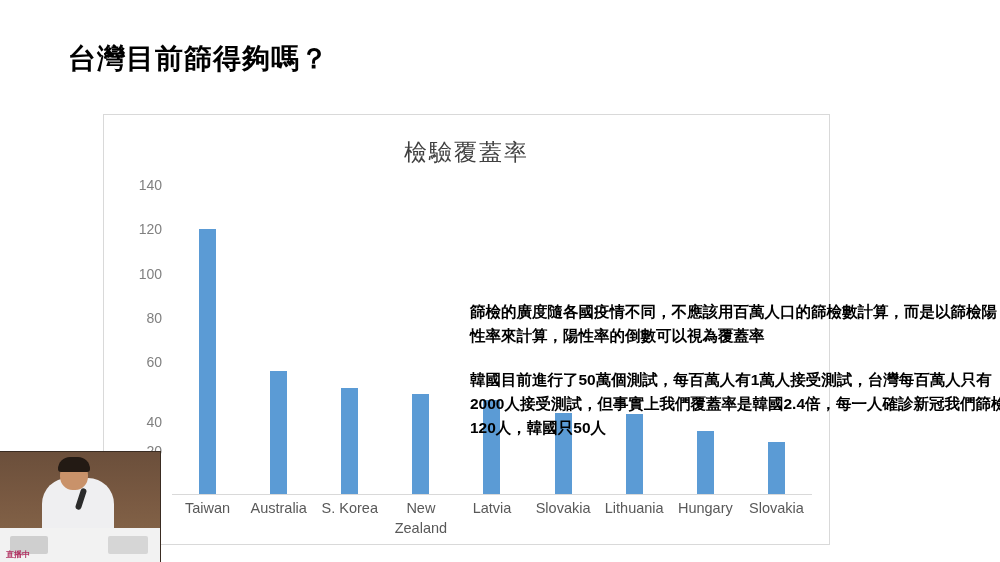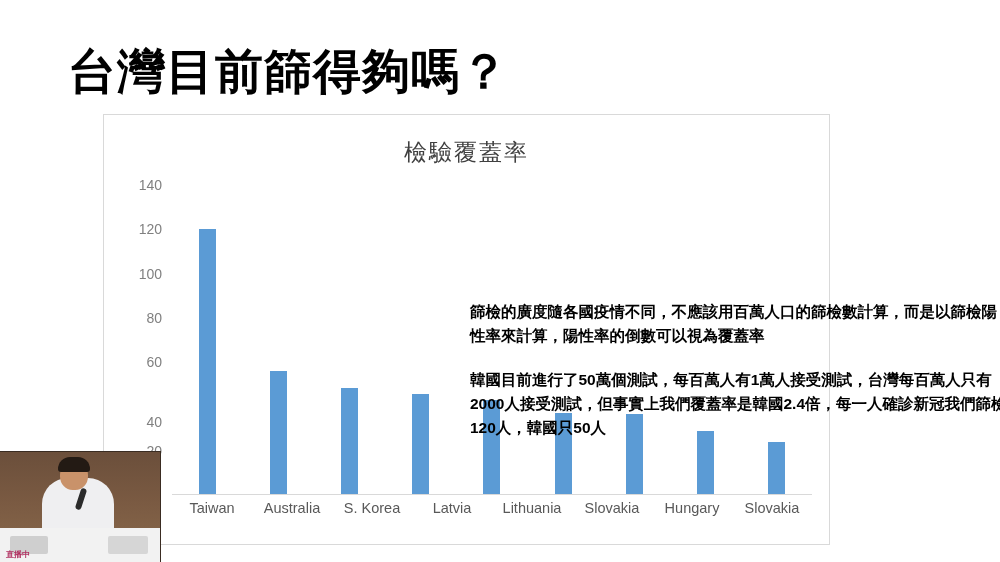--- a/index.html
+++ b/index.html
@@ -18,21 +18,21 @@
   .slide {
     position: absolute;
     inset: 0;
     background: #ffffff;
   }
 
   .slide-title {
     position: absolute;
     left: 68px;
     top: 40px;
-    font-size: 48px;
+    font-size: 28px;
     font-weight: bold;
     color: #000000;
     letter-spacing: 1px;
     white-space: nowrap;
   }
 
   
   .chart-frame {
     position: absolute;
     left: 103px;
@@ -283,23 +283,24 @@
             <div class="bar" title="Hungary: 24" style="height: 17.1429%; background: rgb(91, 155, 213);"></div>
           </div>
         </div>
       <div class="axis-line"></div>
     </div>
 
     <div class="x-labels">
         <div class="x-slot">Taiwan</div>
         <div class="x-slot">Australia</div>
         <div class="x-slot">S. Korea</div>
+        <div class="x-slot">New Zealand</div>
         <div class="x-slot">Latvia</div>
+        <div class="x-slot">Slovakia</div>
         <div class="x-slot">Lithuania</div>
-        <div class="x-slot">Slovakia</div>
         <div class="x-slot">Hungary</div>
         <div class="x-slot">Slovakia</div>
       </div>
 
     <div class="annotations">
       <p>篩檢的廣度隨各國疫情不同，不應該用百萬人口的篩檢數計算，而是以篩檢陽性率來計算，陽性率的倒數可以視為覆蓋率</p>
       <p>韓國目前進行了50萬個測試，每百萬人有1萬人接受測試，台灣每百萬人只有2000人接受測試，但事實上我們覆蓋率是韓國2.4倍，每一人確診新冠我們篩檢120人，韓國只50人</p>
     </div>
 
   </div>

